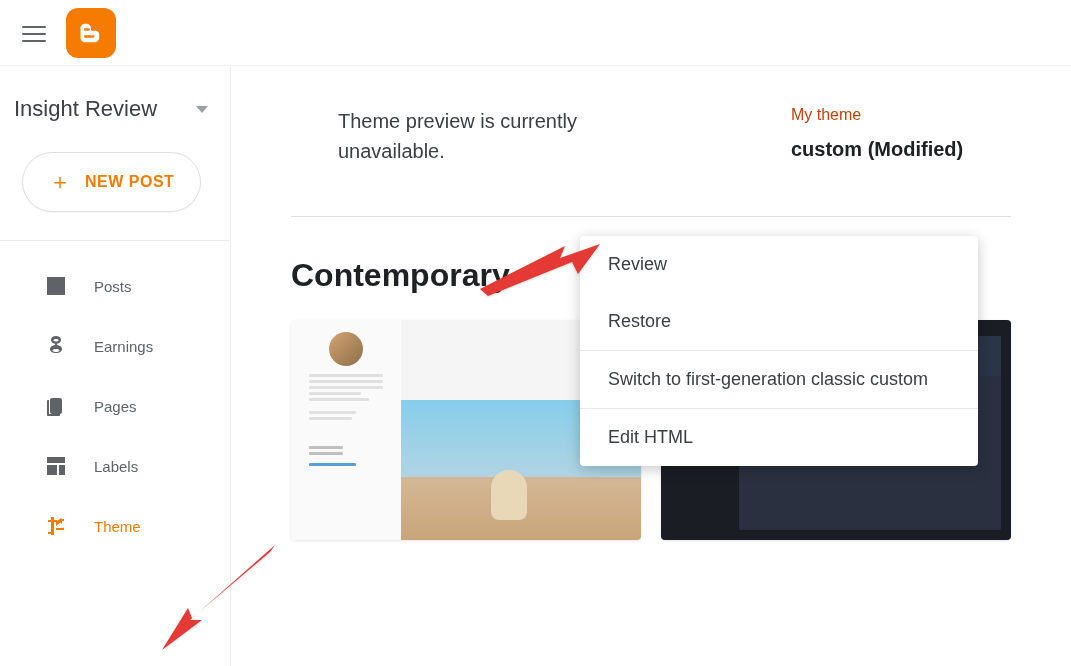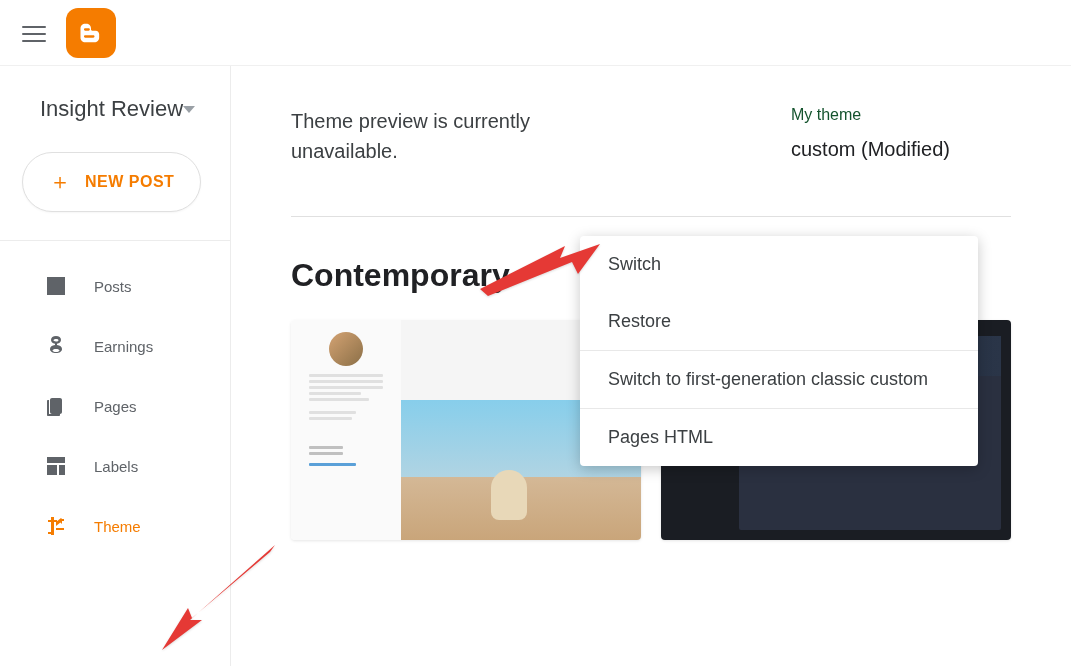--- a/index.html
+++ b/index.html
@@ -7,43 +7,43 @@
 
 .header { height: 66px; display: flex; align-items: center; padding: 0 22px; border-bottom: 1px solid #f0f0f0; gap: 20px; }
 .hamburger { width: 24px; height: 24px; cursor: pointer; }
 .hamburger-line { background: #5f6368; height: 2px; margin: 5px 0; border-radius: 1px; }
 .logo { width: 50px; height: 50px; background: #f57c00; border-radius: 12px; display: flex; align-items: center; justify-content: center; }
 .logo-inner { width: 28px; height: 28px; fill: #fff; }
 
 .container { display: flex; height: calc(100% - 66px); }
 .sidebar { width: 353px; border-right: 1px solid #ececec; background: #fff; padding-top: 20px; }
 
-.blog-select { display: flex; align-items: center; padding: 10px 22px 30px 40px; cursor: pointer; }
+.blog-select { display: flex; align-items: center; justify-content: space-between; padding: 10px 22px 30px 14px; cursor: pointer; }
 .blog-name { font-size: 22px; color: #3c4043; }
 .dropdown-tri { width: 0; height: 0; border-left: 6px solid transparent; border-right: 6px solid transparent; border-top: 7px solid #9aa0a6; }
 
 .new-post-btn { margin: 0 22px 28px 22px; display: inline-flex; align-items: center; gap: 14px; padding: 14px 26px; border: 1px solid #e0e0e0; border-radius: 32px; cursor: pointer; background: #fff; box-shadow: 0 1px 2px rgba(0,0,0,0.04); }
 .plus-icon { color: #f57c00; font-size: 22px; font-weight: normal; }
 .new-post-text { color: #f57c00; font-weight: 700; font-size: 16px; letter-spacing: 0.5px; }
 
 .divider { height: 1px; background: #ececec; margin-bottom: 15px; }
 
 .nav-item { display: flex; align-items: center; gap: 26px; padding: 18px 44px; cursor: pointer; color: #5f6368; }
 .nav-item.active { color: #f57c00; }
 .nav-icon { width: 24px; height: 24px; display: flex; align-items: center; justify-content: center; }
 .nav-icon svg { fill: currentColor; }
 .nav-label { font-size: 15px; }
 
 .main { flex: 1; padding: 40px 60px 0 60px; position: relative; }
-.top-row { display: flex; gap: 70px; margin-bottom: 50px; }
+.top-row { display: flex; gap: 70px; margin-bottom: 50px; margin-left: 47px; }
 .preview-box { flex: 1; }
 .preview-text { font-size: 20px; color: #3c4043; line-height: 1.5; max-width: 260px; }
 .theme-info { width: 220px; }
-.theme-label { font-size: 16px; color: #14532d; margin-bottom: 14px; }
-.theme-name { font-size: 20px; color: #202124; font-weight: 400; }
+.theme-label { font-size: 16px; color: #c2410c; margin-bottom: 14px; }
+.theme-name { font-size: 20px; color: #202124; font-weight: 700; }
 
 .hr-sep { height: 1px; background: #e0e0e0; margin-bottom: 40px; }
 
 .category-title { font-size: 32px; font-weight: 700; color: #202124; margin-bottom: 26px; }
 
 .gallery { display: flex; gap: 20px; }
 .card { width: 350px; height: 220px; background: #f8f9fa; border-radius: 4px; overflow: hidden; box-shadow: 0 1px 3px rgba(0,0,0,0.1); position: relative; }
 .card1 { background: #fff; display: flex; }
 .c1-left { width: 110px; background: #fafafa; padding: 12px; text-align: center; }
 .avatar { width: 34px; height: 34px; border-radius: 50%; background: linear-gradient(135deg, #d4a373, #8b6f47); margin: 0 auto 8px auto; }
@@ -205,26 +205,26 @@
           </div>
         </div>
       </div>
     </div>
   </div>
 </div>
 
 <div class="customize-hint"></div>
 
 <div class="popup-menu">
-  <div class="menu-item">Switch</div>
+  <div class="menu-item">Review</div>
   <div class="menu-item">Restore</div>
   <div class="menu-sep"></div>
   <div class="menu-item">Switch to first-generation classic custom</div>
   <div class="menu-sep"></div>
-  <div class="menu-item">Pages HTML</div>
+  <div class="menu-item">Edit HTML</div>
 </div>
 
 <div class="arrow" style="top:234px;left:460px;">
   <svg width="150" height="70">
       <defs></defs>
     <polygon points="20,55 105,12 100,24 140,10 118,40 112,28 28,62" fill="#e53935"></polygon>
   </svg>
 </div>
 
 <div class="arrow" style="top:540px;left:150px;">

